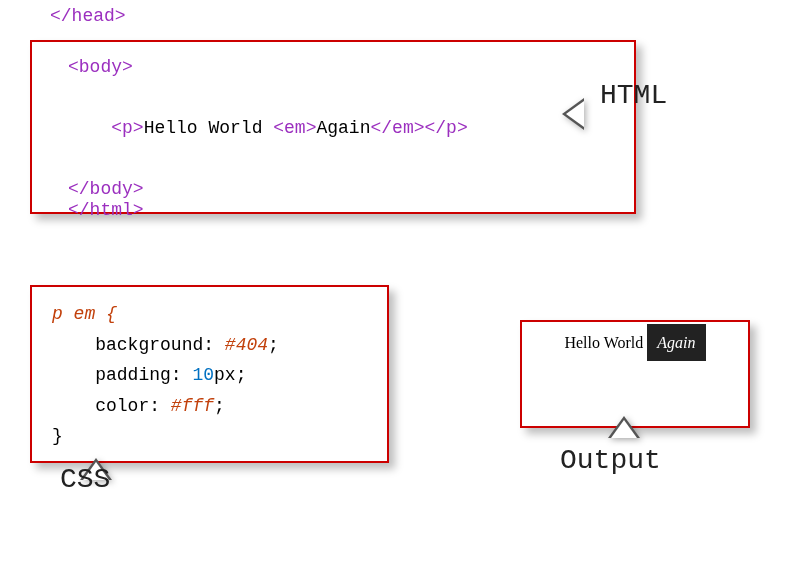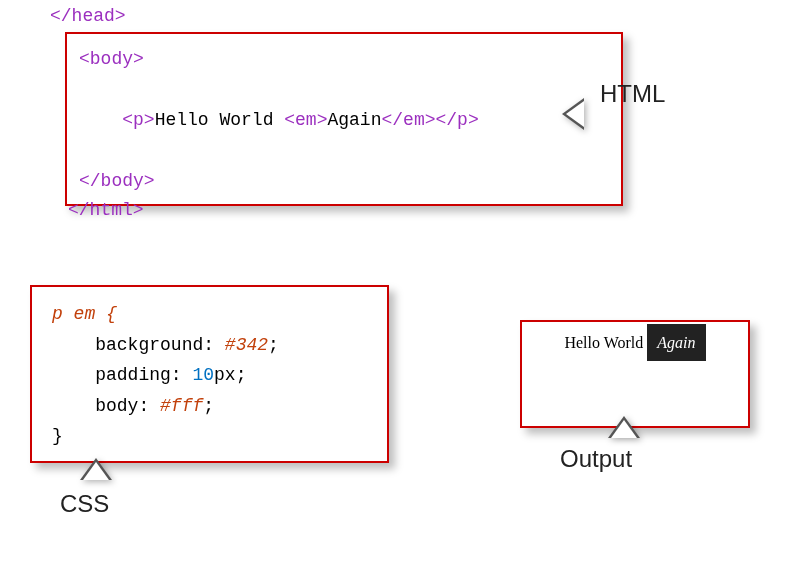--- a/index.html
+++ b/index.html
@@ -13,25 +13,24 @@
     position: relative;
   }
   .box {
     border: 2px solid #c00;
     background: #fff;
     box-shadow: 6px 6px 8px rgba(0,0,0,0.25);
     position: absolute;
   }
   .html-box {
     left: 30px;
-    top: 32px;
+    top: 40px;
     width: 530px;
     height: 150px;
-    padding: 10px 12px;
-    margin-left: 35px;
+    padding: 10px 36px;
   }
   .css-box {
     left: 30px;
     top: 285px;
     width: 315px;
     height: 150px;
     padding: 12px 20px;
   }
   .output-box {
     left: 520px;
@@ -57,22 +56,22 @@
   }
   pre {
     margin: 0;
     font-family: inherit;
     font-size: inherit;
     line-height: 1.7;
     white-space: pre;
   } 
   .caret-label {
     position: absolute;
-    font-family: Liberation Sans, sans-serif;
-    font-size: 24px;
+    font-family: Liberation Mono, monospace;
+    font-size: 28px;
     color: #222;
   }
   
   .chev {
     position: absolute;
     width: 40px;
     height: 30px;
   }
   .chev::before, .chev::after {
     content: "";
@@ -127,21 +126,21 @@
   .purple { color: #9b2fbf; }
   .black { color: #000; }
   .dkamber { color: #c2410c; font-style: italic; }
   .num { color: #0070c1; font-family: Liberation Mono, monospace; }
 
   
   .lbl-html { left: 600px; top: 80px; }
   .chev-html { left: 562px; top: 98px; }
   .lbl-output { left: 560px; top: 445px; text-align: right; }
   .chev-output { left: 608px; top: 416px; }
-  .lbl-css { left: 60px; top: 490px; }
+  .lbl-css { left: 60px; top: 464px; }
   .chev-css { left: 80px; top: 458px; }
 </style>
 </head>
 <body>
 
 <span class="head-close">&lt;/head&gt;</span>
 
 <div class="box html-box">
   <pre><span class="purple">&lt;body&gt;</span>
 
@@ -150,23 +149,23 @@
 <span class="purple">&lt;/body&gt;</span></pre>
 </div>
 
 <span class="html-close">&lt;/html&gt;</span>
 
 <div class="chev chev-left chev-html"></div>
 <div class="caret-label lbl-html">HTML</div>
 
 <div class="box css-box">
   <pre><span class="dkamber">p em {</span>
-    <span class="black"><span>background</span></span><span class="black">: </span><span class="dkamber">#342</span><span class="black">;</span>
+    <span class="black"><span>background</span></span><span class="black">: </span><span class="dkamber">#404</span><span class="black">;</span>
     <span class="black"><span>padding</span></span><span class="black">: </span><span class="num">10</span><span class="black">px</span><span class="black">;</span>
-    <span class="black"><span>body</span></span><span class="black">: </span><span class="dkamber">#fff</span><span class="black">;</span>
+    <span class="black"><span>color</span></span><span class="black">: </span><span class="dkamber">#fff</span><span class="black">;</span>
 <span class="black">}</span></pre>
 </div>
 
 <div class="chev chev-up chev-css"></div>
 <div class="caret-label lbl-css">CSS</div>
 
 <div class="box output-box">
   <div class="output-inner">
     <span>Hello World </span><span class="output-em">Again</span>
   </div>

